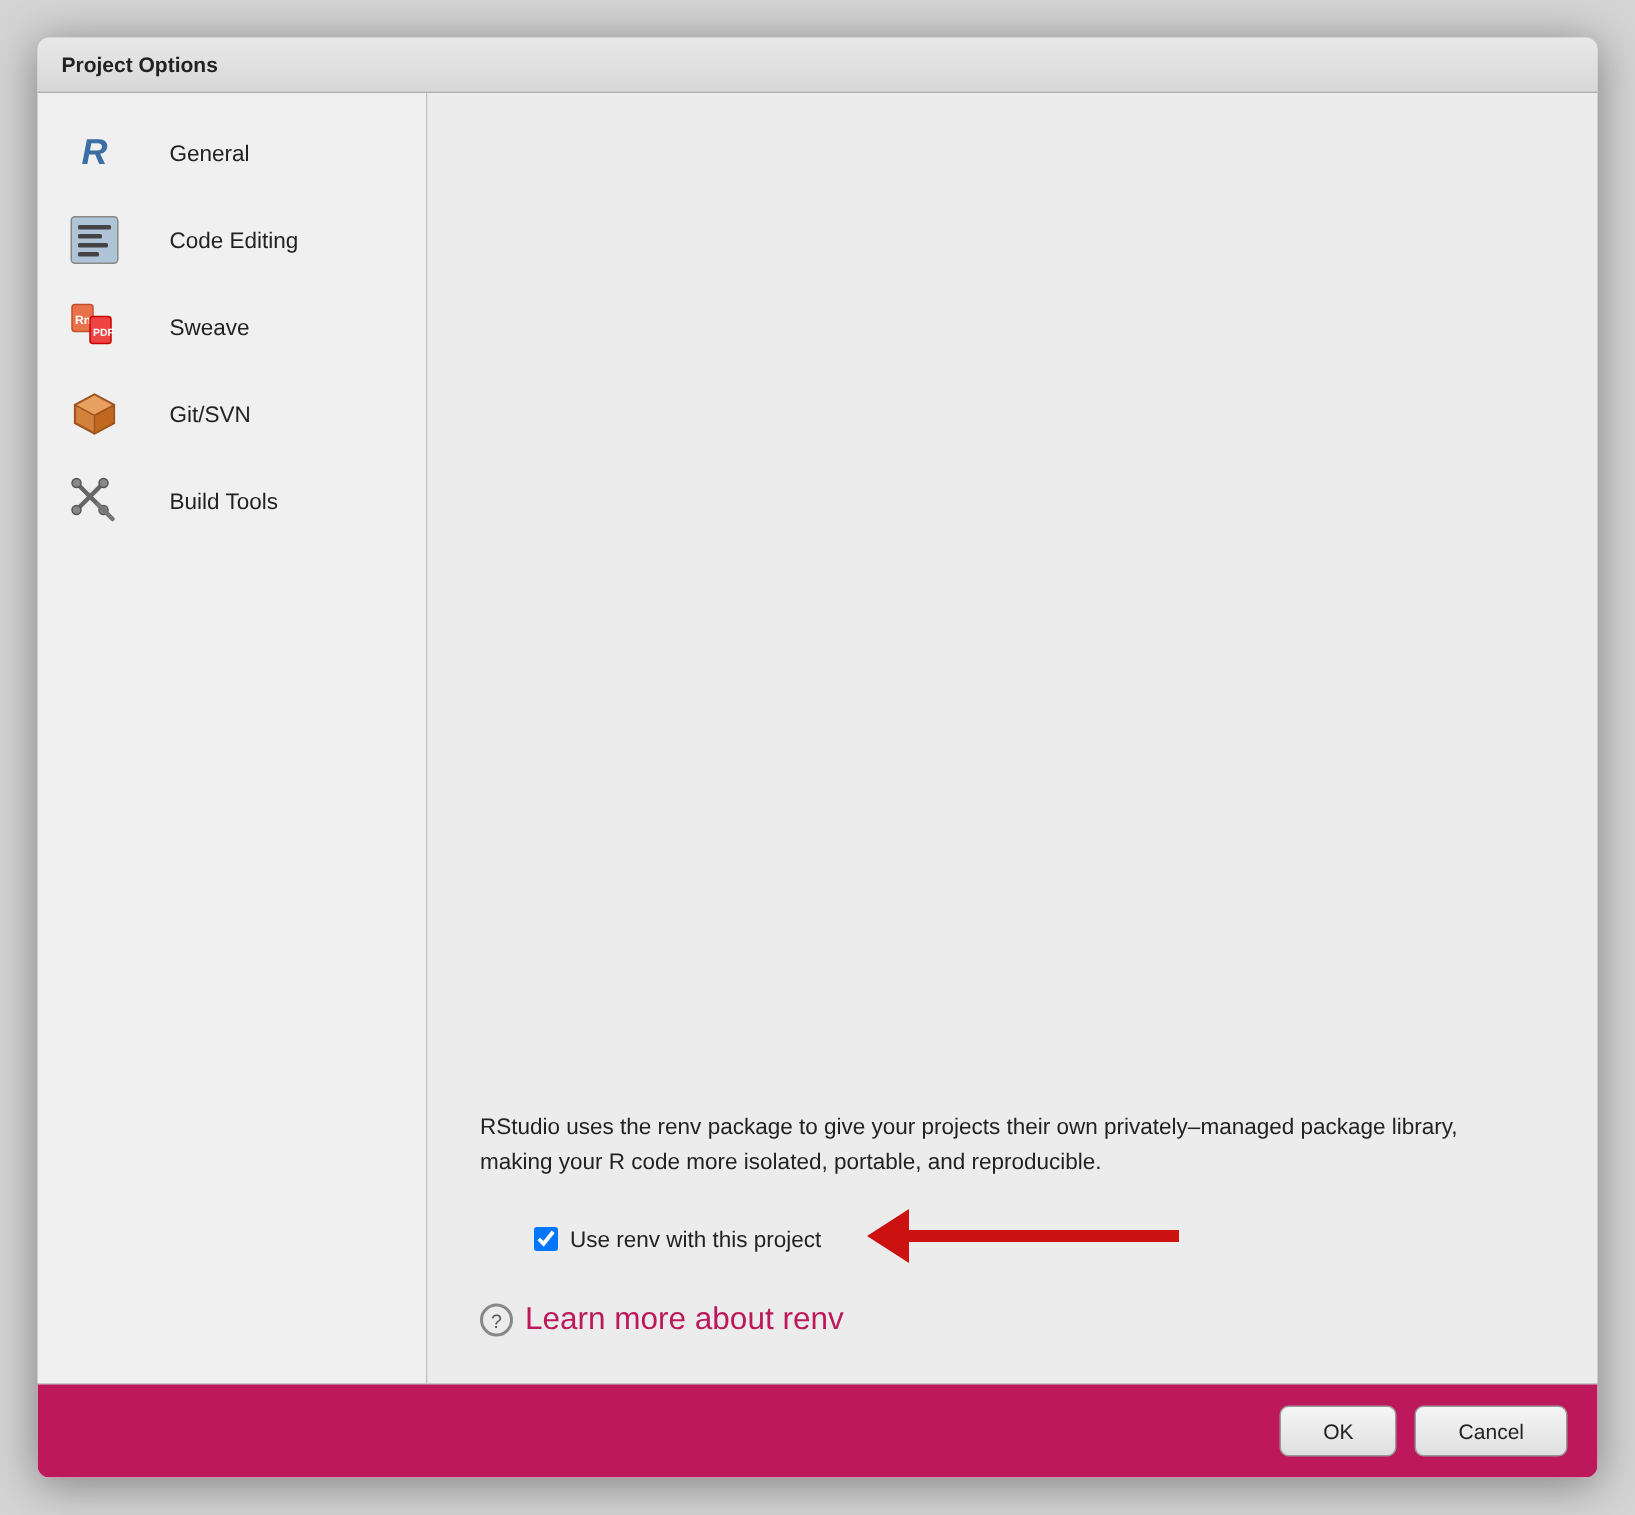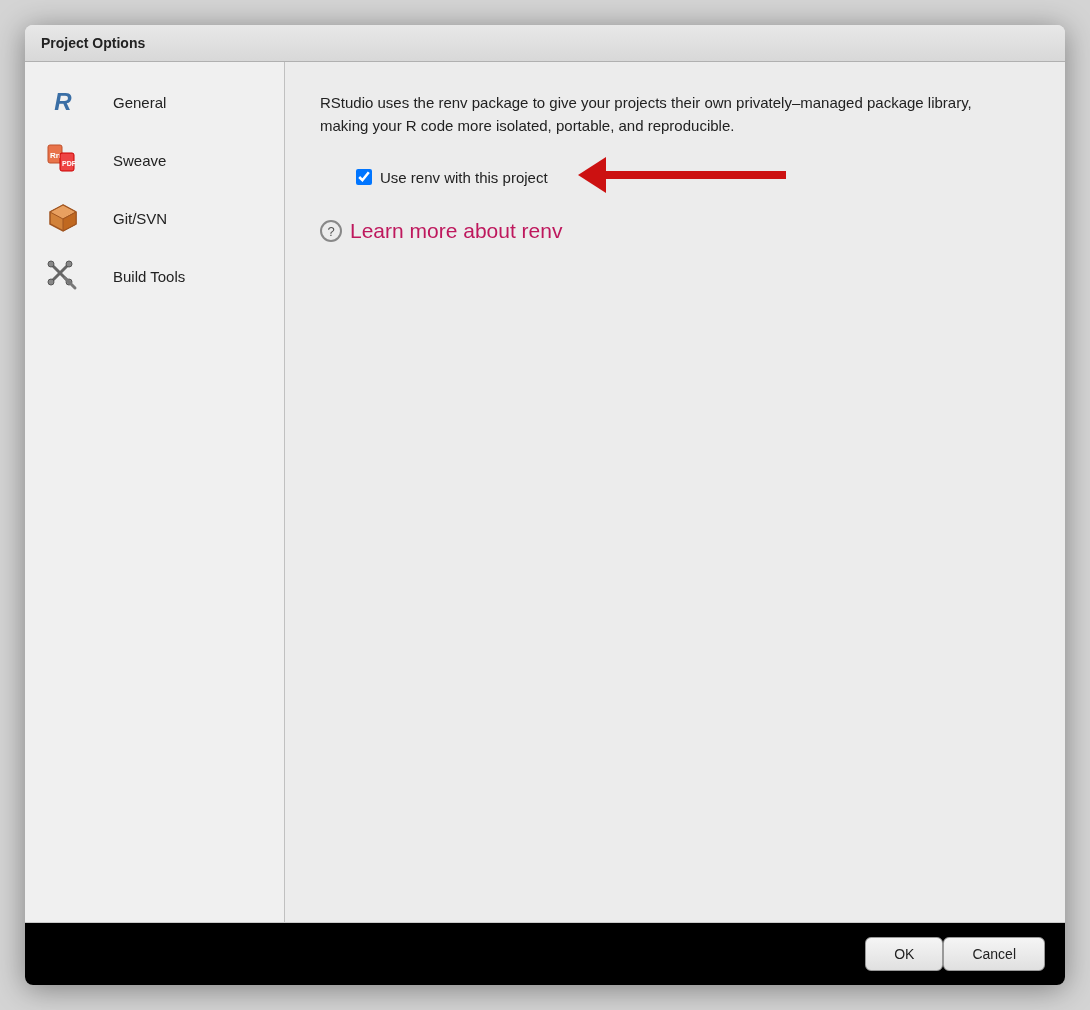--- a/index.html
+++ b/index.html
@@ -86,20 +86,21 @@
     }
 
     
     .content {
       flex: 1;
       padding: 30px 35px;
       background: #ececec;
       display: flex;
       flex-direction: column;
       gap: 20px;
+      justify-content: flex-end;
     }
 
     .description-text {
       font-size: 15px;
       color: #222;
       line-height: 1.5;
       max-width: 680px;
     }
 
     .checkbox-row {
@@ -172,21 +173,22 @@
       font-size: 21px;
       text-decoration: none;
       cursor: pointer;
     }
 
     
     .dialog-footer {
       padding: 14px 20px;
       display: flex;
       justify-content: flex-end;
-      background: #000000;
+      gap: 12px;
+      background: #be185d;
       border-top: 1px solid #c8c8c8;
     }
 
     .btn {
       padding: 8px 28px;
       font-size: 14px;
       border-radius: 6px;
       cursor: pointer;
       border: 1px solid #999;
       background: linear-gradient(to bottom, #f5f5f5, #e0e0e0);
@@ -227,20 +229,31 @@
 
     <div class="sidebar">
 
       <div class="sidebar-item">
         <div class="sidebar-icon">
           <span class="icon-r">R</span>
         </div>
         <span class="sidebar-label">General</span>
       </div>
 
+      <div class="sidebar-item">
+        <div class="sidebar-icon">
+          <div style="background:#b0c4d8; border:1px solid #888; border-radius:3px; width:32px; height:32px; display:flex; flex-direction:column; justify-content:center; align-items:flex-start; padding:4px; gap:3px;">
+            <div style="height:3px; width:22px; background:#444; border-radius:1px;"></div>
+            <div style="height:3px; width:16px; background:#444; border-radius:1px;"></div>
+            <div style="height:3px; width:20px; background:#444; border-radius:1px;"></div>
+            <div style="height:3px; width:14px; background:#444; border-radius:1px;"></div>
+          </div>
+        </div>
+        <span class="sidebar-label">Code Editing</span>
+      </div>
 
       <div class="sidebar-item">
         <div class="sidebar-icon">
 
           <svg width="34" height="34" viewBox="0 0 34 34">
             <rect x="2" y="2" width="14" height="18" rx="2" fill="#e8734a" stroke="#c0502a" stroke-width="1"></rect>
             <text x="4" y="15" font-size="8" fill="white" font-weight="bold">Rnw</text>
             <rect x="14" y="10" width="14" height="18" rx="2" fill="#e44" stroke="#c00" stroke-width="1"></rect>
             <text x="16" y="23" font-size="7" fill="white" font-weight="bold">PDF</text>
           </svg>

